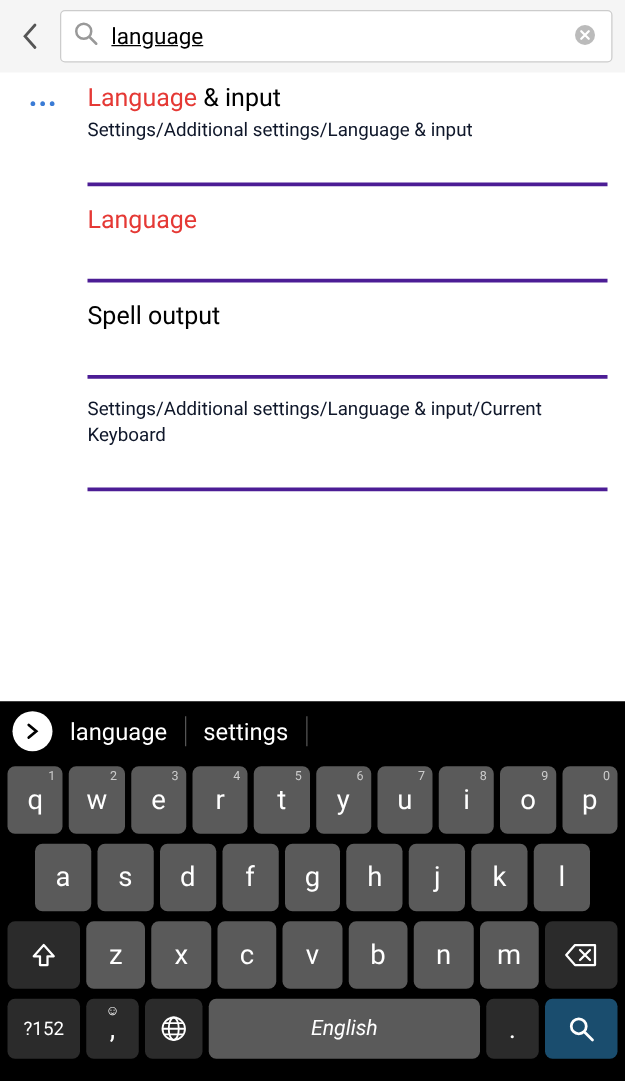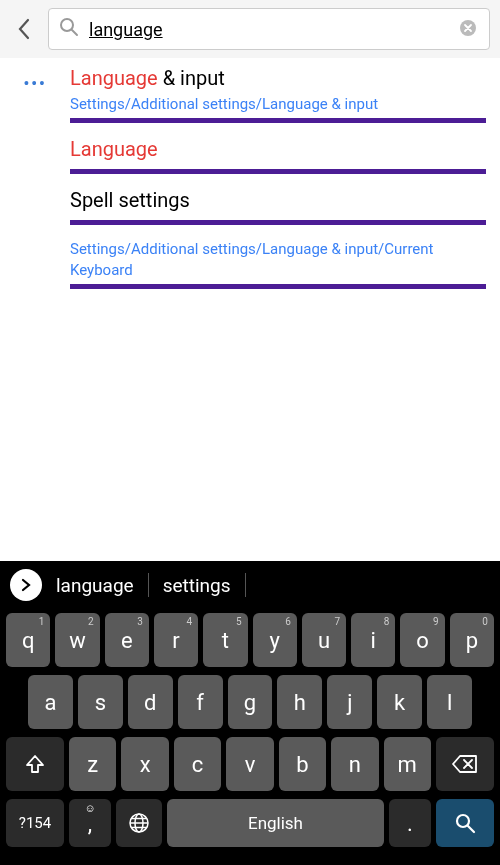--- a/index.html
+++ b/index.html
@@ -7,45 +7,45 @@
 
 .top-bar { display: flex; align-items: center; padding: 8px 10px; background: #f5f5f5; gap: 10px; }
 .back-btn { width: 28px; height: 28px; display: flex; align-items: center; justify-content: center; cursor: pointer; }
 .search-box { flex: 1; display: flex; align-items: center; background: #fff; border: 1px solid #ccc; border-radius: 4px; padding: 6px 10px; gap: 10px; height: 42px; }
 .search-input { flex: 1; border: none; outline: none; font-size: 18px; color: #000; text-decoration: underline; }
 .clear-btn { width: 20px; height: 20px; cursor: pointer; }
 
 .content { display: flex; padding-top: 8px; }
 .more-col { width: 70px; padding-top: 8px; text-align: center; color: #3a7bd5; letter-spacing: 2px; font-weight: bold; font-size: 16px; }
 .results { flex: 1; padding-right: 14px; }
-.result { padding: 14px 0 4px 0; border-bottom: 5px solid #4c1d95; cursor: pointer; }
+.result { padding: 14px 0 32px 0; border-bottom: 3px solid #4c1d95; cursor: pointer; }
 .result:first-child { padding-top: 0; }
 .r-title { font-size: 20px; color: #000; margin-bottom: 4px; }
 .hl { color: #e53935; }
-.r-path { font-size: 15px; color: #3b82f6; line-height: 1.35; }
+.r-path { font-size: 15px; color: #0f172a; line-height: 1.35; }
 
 .keyboard { position: absolute; bottom: 0; left: 0; right: 0; background: #000; }
 .suggest { display: flex; align-items: center; padding: 8px 10px; gap: 14px; }
 .expand-btn { width: 32px; height: 32px; border-radius: 50%; background: #fff; display: flex; align-items: center; justify-content: center; cursor: pointer; }
 .sug-item { color: #fff; font-size: 19px; cursor: pointer; }
 .sep { width: 1px; height: 24px; background: #555; }
 
 .keys { padding: 4px 6px 10px 6px; }
 .krow { display: flex; gap: 5px; margin-bottom: 8px; justify-content: center; }
 .key { background: #5a5a5a; color: #fff; border-radius: 6px; height: 54px; display: flex; align-items: center; justify-content: center; font-size: 22px; position: relative; cursor: pointer; flex: 1; }
 .key .sup { position: absolute; top: 3px; right: 6px; font-size: 10px; color: #ccc; }
 .row2 { padding: 0 22px; }
 .key-dark { background: #2b2b2b; }
 .key-shift { flex: 0 0 58px; }
 .key-back { flex: 0 0 58px; }
 .row-bottom .key { height: 48px; }
 .key-sym { flex: 0 0 58px; font-size: 15px; }
 .key-comma { flex: 0 0 42px; position: relative; }
 .key-globe { flex: 0 0 46px; }
-.key-space { flex: 1; background: #5a5a5a; font-size: 17px; }
+.key-space { flex: 1; background: #5a5a5a; font-size: 17px; font-style: italic; }
 .key-period { flex: 0 0 42px; }
 .key-search { flex: 0 0 58px; background: #1a4d6e; }
 .emoji-sup { position: absolute; top: 3px; left: 50%; transform: translateX(-50%); font-size: 11px; }
 </style>
 </head>
 <body>
 
 <div class="top-bar">
   <div class="back-btn">
     <svg width="14" height="22" viewBox="0 0 14 22">
@@ -73,21 +73,21 @@
   <div class="more-col">•••</div>
   <div class="results" id="results">
       <div class="result">
         <div class="r-title"><span class="hl">Language</span><span> &amp; input</span></div>
         <div class="r-path">Settings/Additional settings/Language &amp; input</div>
       </div>
       <div class="result">
         <div class="r-title"><span class="hl">Language</span><span></span></div>
       </div>
       <div class="result">
-        <div class="r-title"><span>Spell settings</span></div>
+        <div class="r-title"><span>Spell output</span></div>
       </div>
       <div class="result">
         <div class="r-path">Settings/Additional settings/Language &amp; input/Current Keyboard</div>
       </div>
     </div>
 </div>
 
 <div class="keyboard">
   <div class="suggest">
     <div class="expand-btn">
@@ -138,21 +138,21 @@
         <div class="key">n</div>
         <div class="key">m</div>
         <div class="key key-dark key-back">
           <svg width="26" height="20" viewBox="0 0 26 20">
             <path d="M8 2 L24 2 L24 18 L8 18 L1 10 Z" fill="none" stroke="#fff" stroke-width="1.8" stroke-linejoin="round"></path>
             <path d="M12 6 L20 14 M20 6 L12 14" stroke="#fff" stroke-width="1.8" stroke-linecap="round"></path>
           </svg>
         </div>
       </div>
     <div class="krow row-bottom">
-      <div class="key key-dark key-sym">?154</div>
+      <div class="key key-dark key-sym">?152</div>
       <div class="key key-dark key-comma">
         <span class="emoji-sup">☺</span>
         <span>,</span>
       </div>
       <div class="key key-dark key-globe">
         <svg width="22" height="22" viewBox="0 0 22 22">
             <circle cx="11" cy="11" r="9" stroke="#fff" stroke-width="1.5" fill="none"></circle>
             <ellipse cx="11" cy="11" rx="4" ry="9" stroke="#fff" stroke-width="1.5" fill="none"></ellipse>
             <line x1="2" y1="11" x2="20" y2="11" stroke="#fff" stroke-width="1.5"></line>
             <line x1="3.5" y1="6.5" x2="18.5" y2="6.5" stroke="#fff" stroke-width="1.5"></line>

